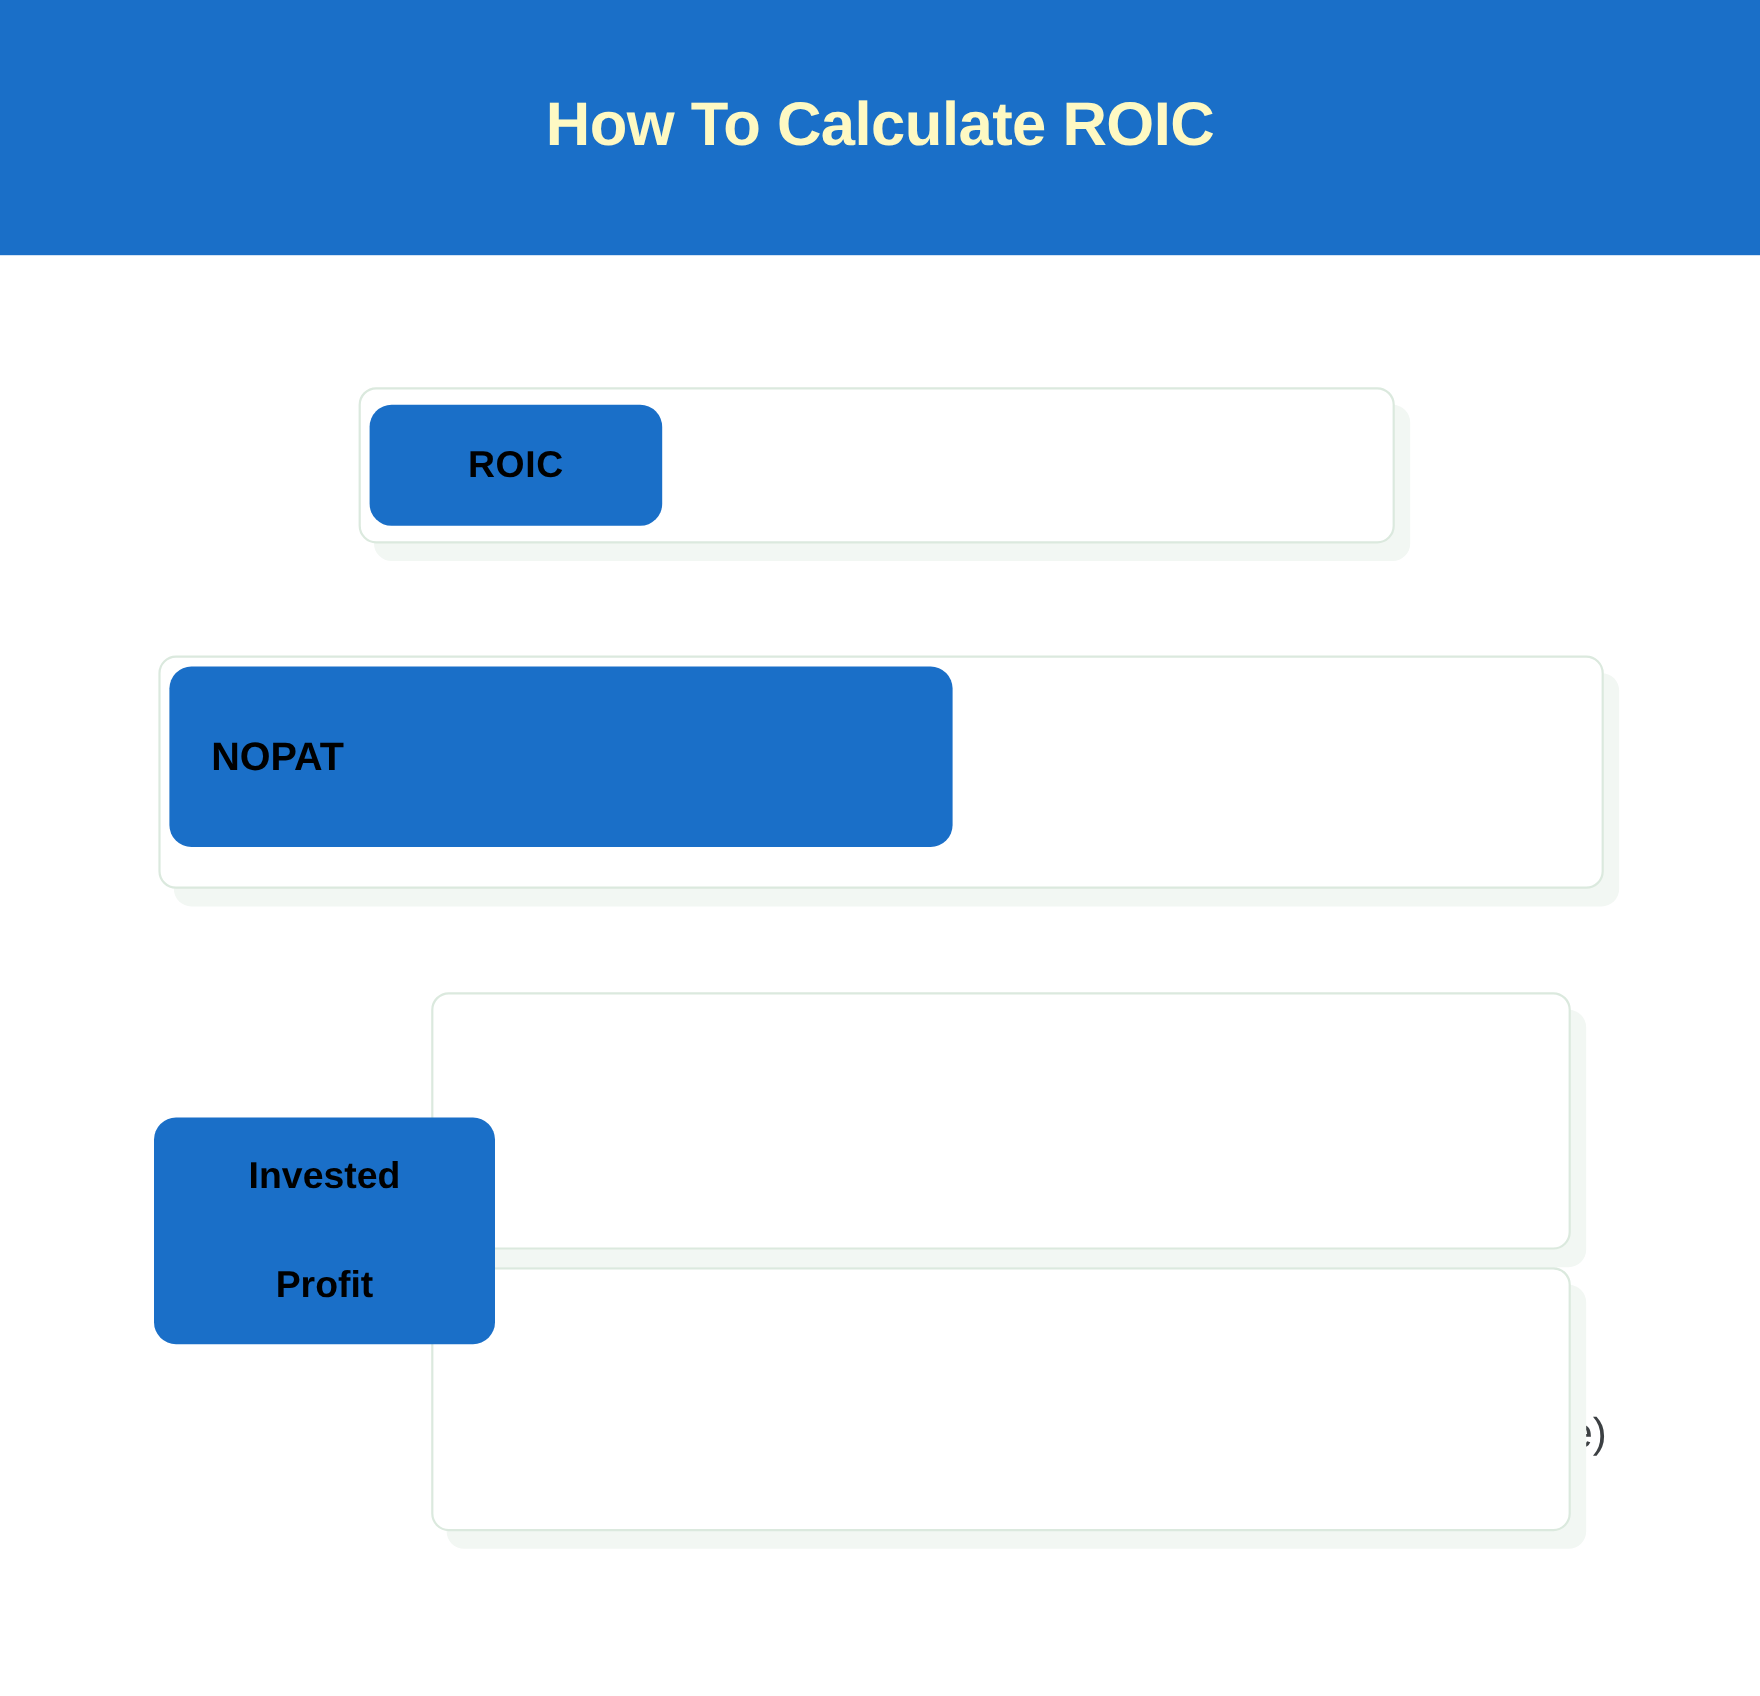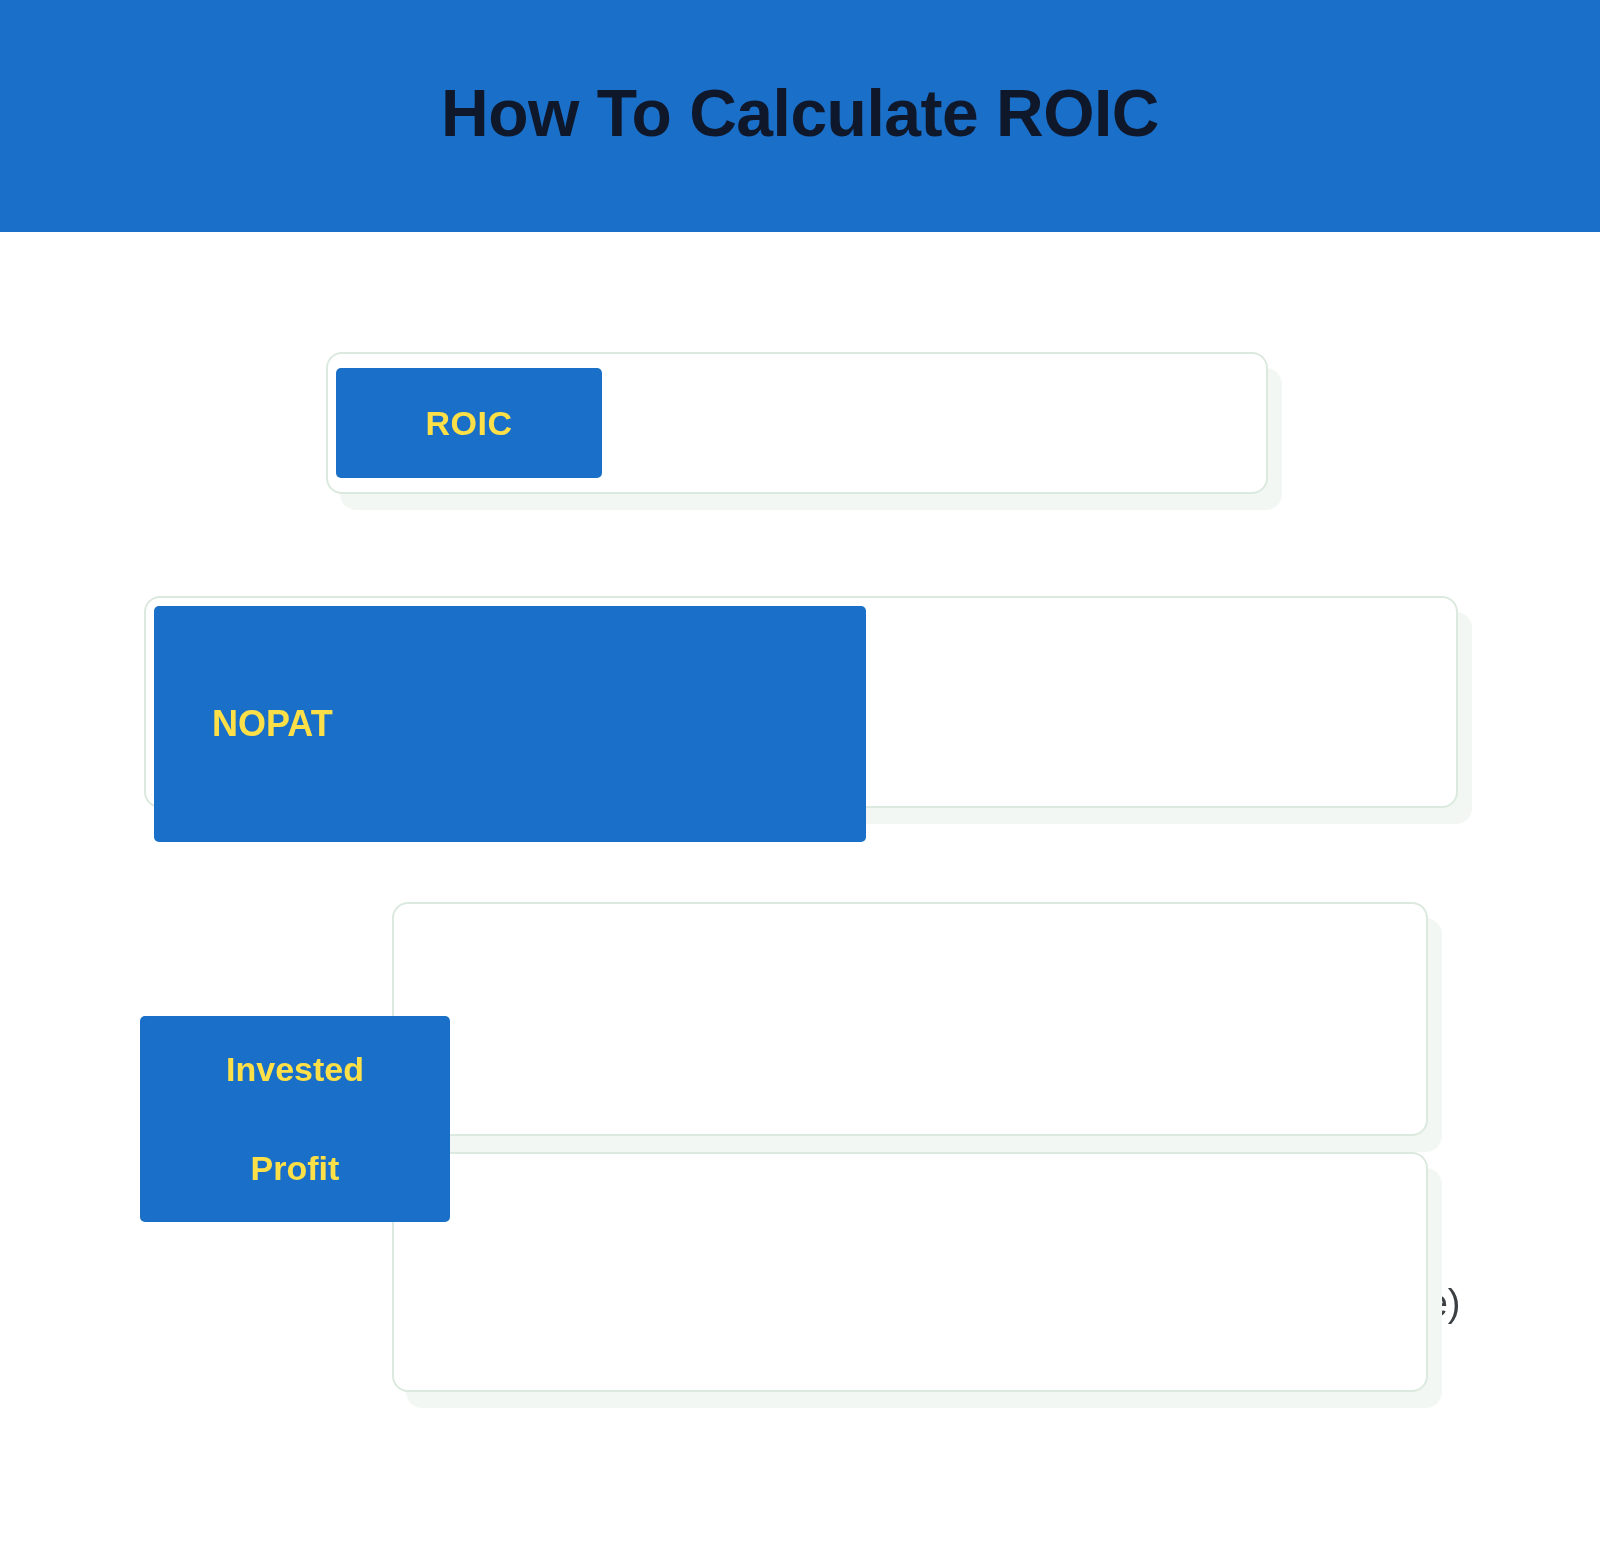--- a/index.html
+++ b/index.html
@@ -21,22 +21,22 @@
     left: 0;
     top: 0;
     width: 1600px;
     height: 232px;
     background: #1a6fc8;
     display: flex;
     align-items: center;
     justify-content: center;
   }
   .header-title {
-    color: #0f172a;
-    font-size: 66px;
+    color: #fef9c3;
+    font-size: 56px;
     font-weight: 700;
     letter-spacing: -0.5px;
     line-height: 1;
     text-align: center;
     margin: 0;
     padding-bottom: 6px;
   }
 
   
   .card {
@@ -45,22 +45,22 @@
     border: 2px solid #dbe9de;
     border-radius: 16px;
     box-shadow: 14px 16px 0 0 #f2f7f3;
     box-sizing: border-box;
   }
 
   
   .chip {
     position: absolute;
     background: #1a6fc8;
-    border-radius: 5px;
-    color: #fde047;
+    border-radius: 20px;
+    color: #000000;
     display: flex;
     flex-direction: column;
     align-items: center;
     justify-content: center;
     box-sizing: border-box;
     text-align: center;
   }
 
   .eq {
     color: #1a6fc8;
@@ -108,25 +108,25 @@
   #row2-card {
     left: 144px;
     top: 596px;
     width: 1314px;
     height: 212px;
   }
   #nopat-chip {
     left: 154px;
     top: 606px;
     width: 712px;
-    height: 236px;
+    height: 164px;
     align-items: flex-start;
     justify-content: center;
     text-align: left;
-    padding-left: 58px;
+    padding-left: 38px;
   }
   #nopat-chip .chip-line1 {
     font-size: 36px;
     font-weight: 700;
     line-height: 1.32;
   }
   #nopat-chip .chip-line2 {
     font-size: 36px;
     font-weight: 400;
     line-height: 1.32;

